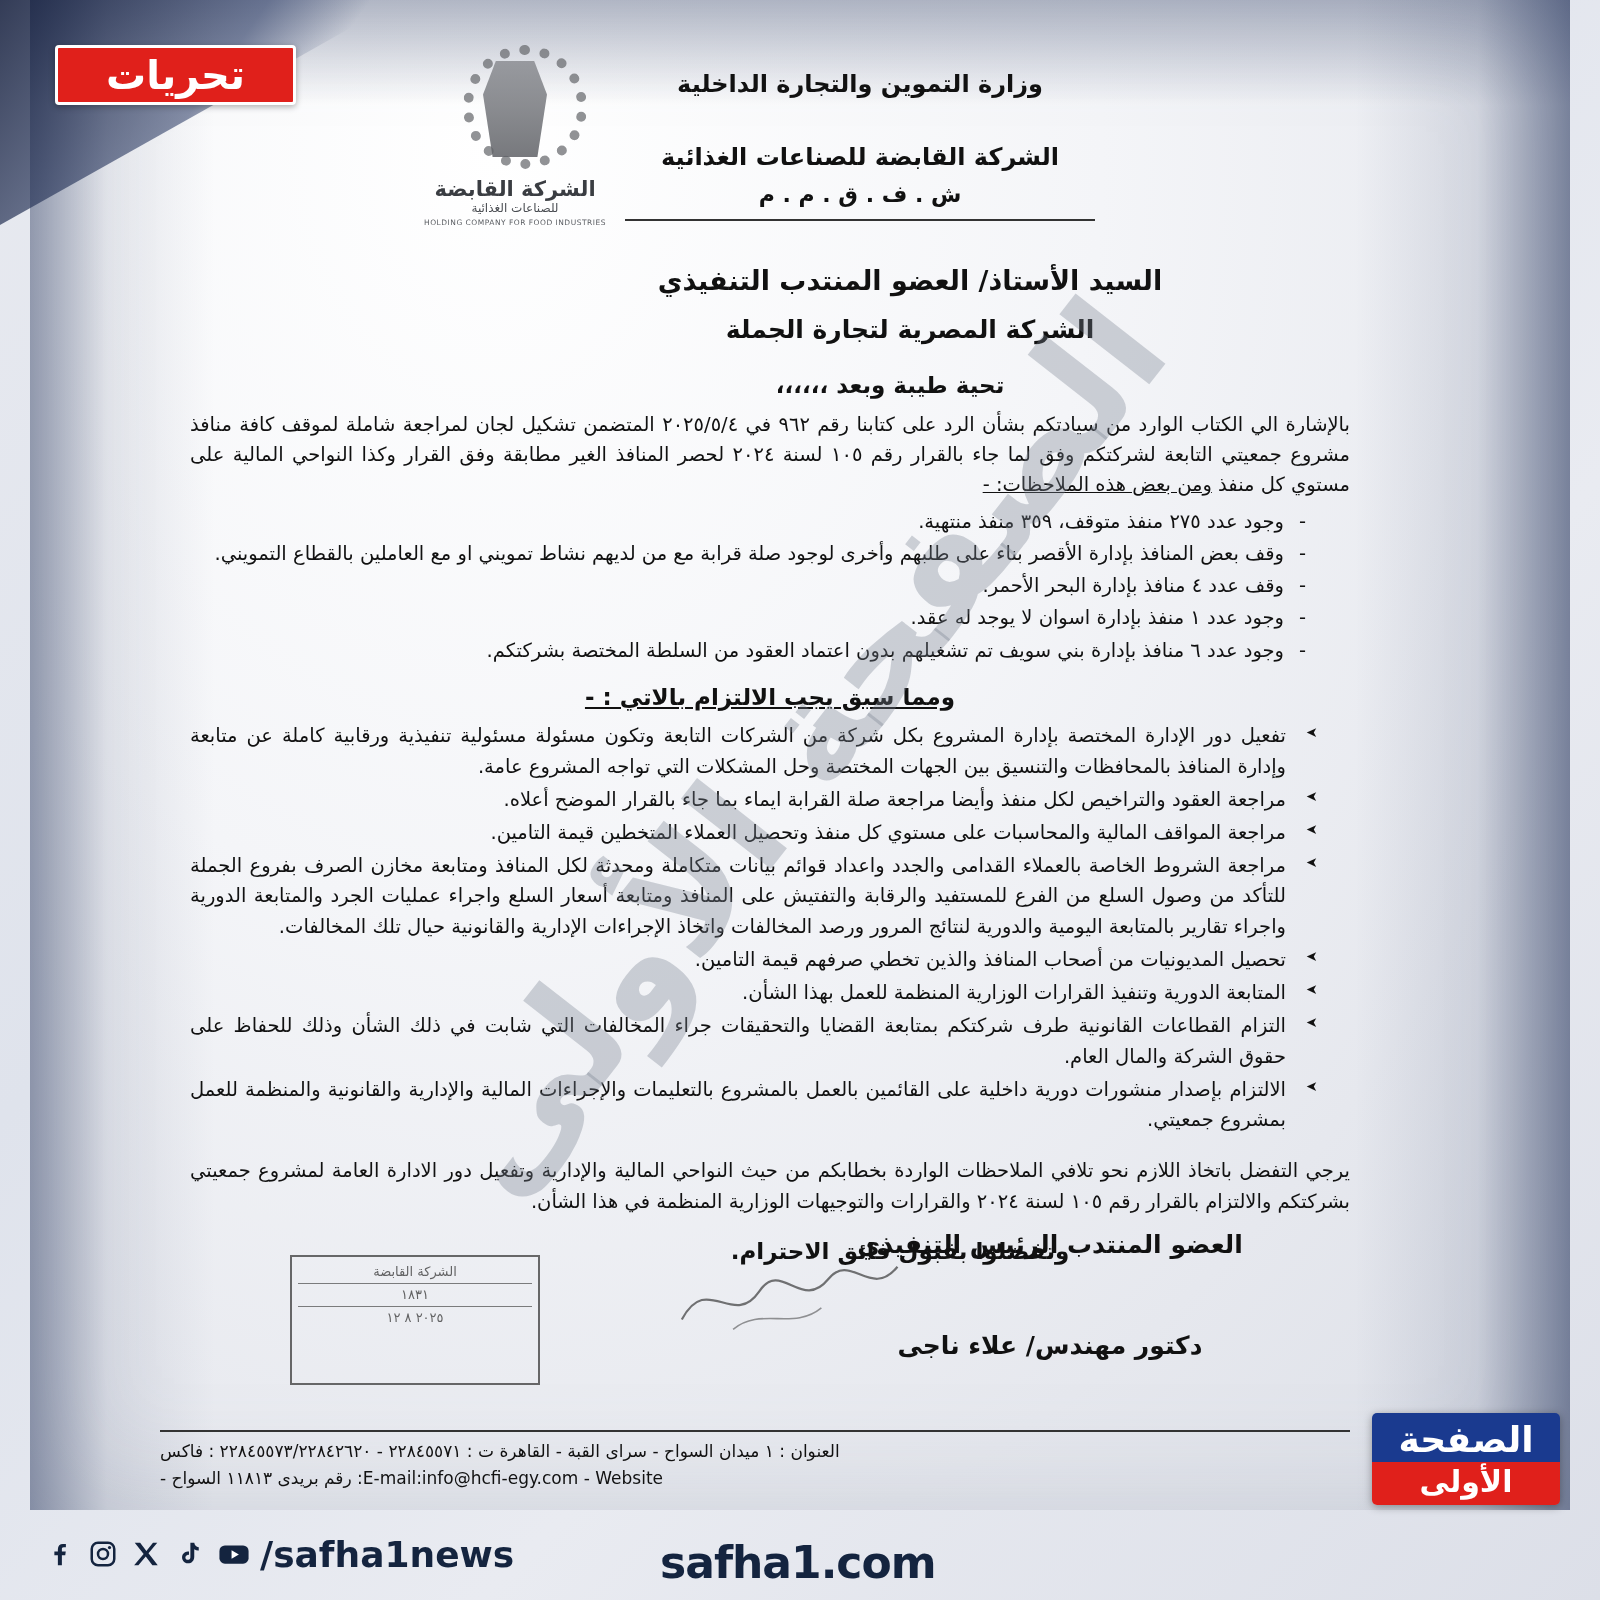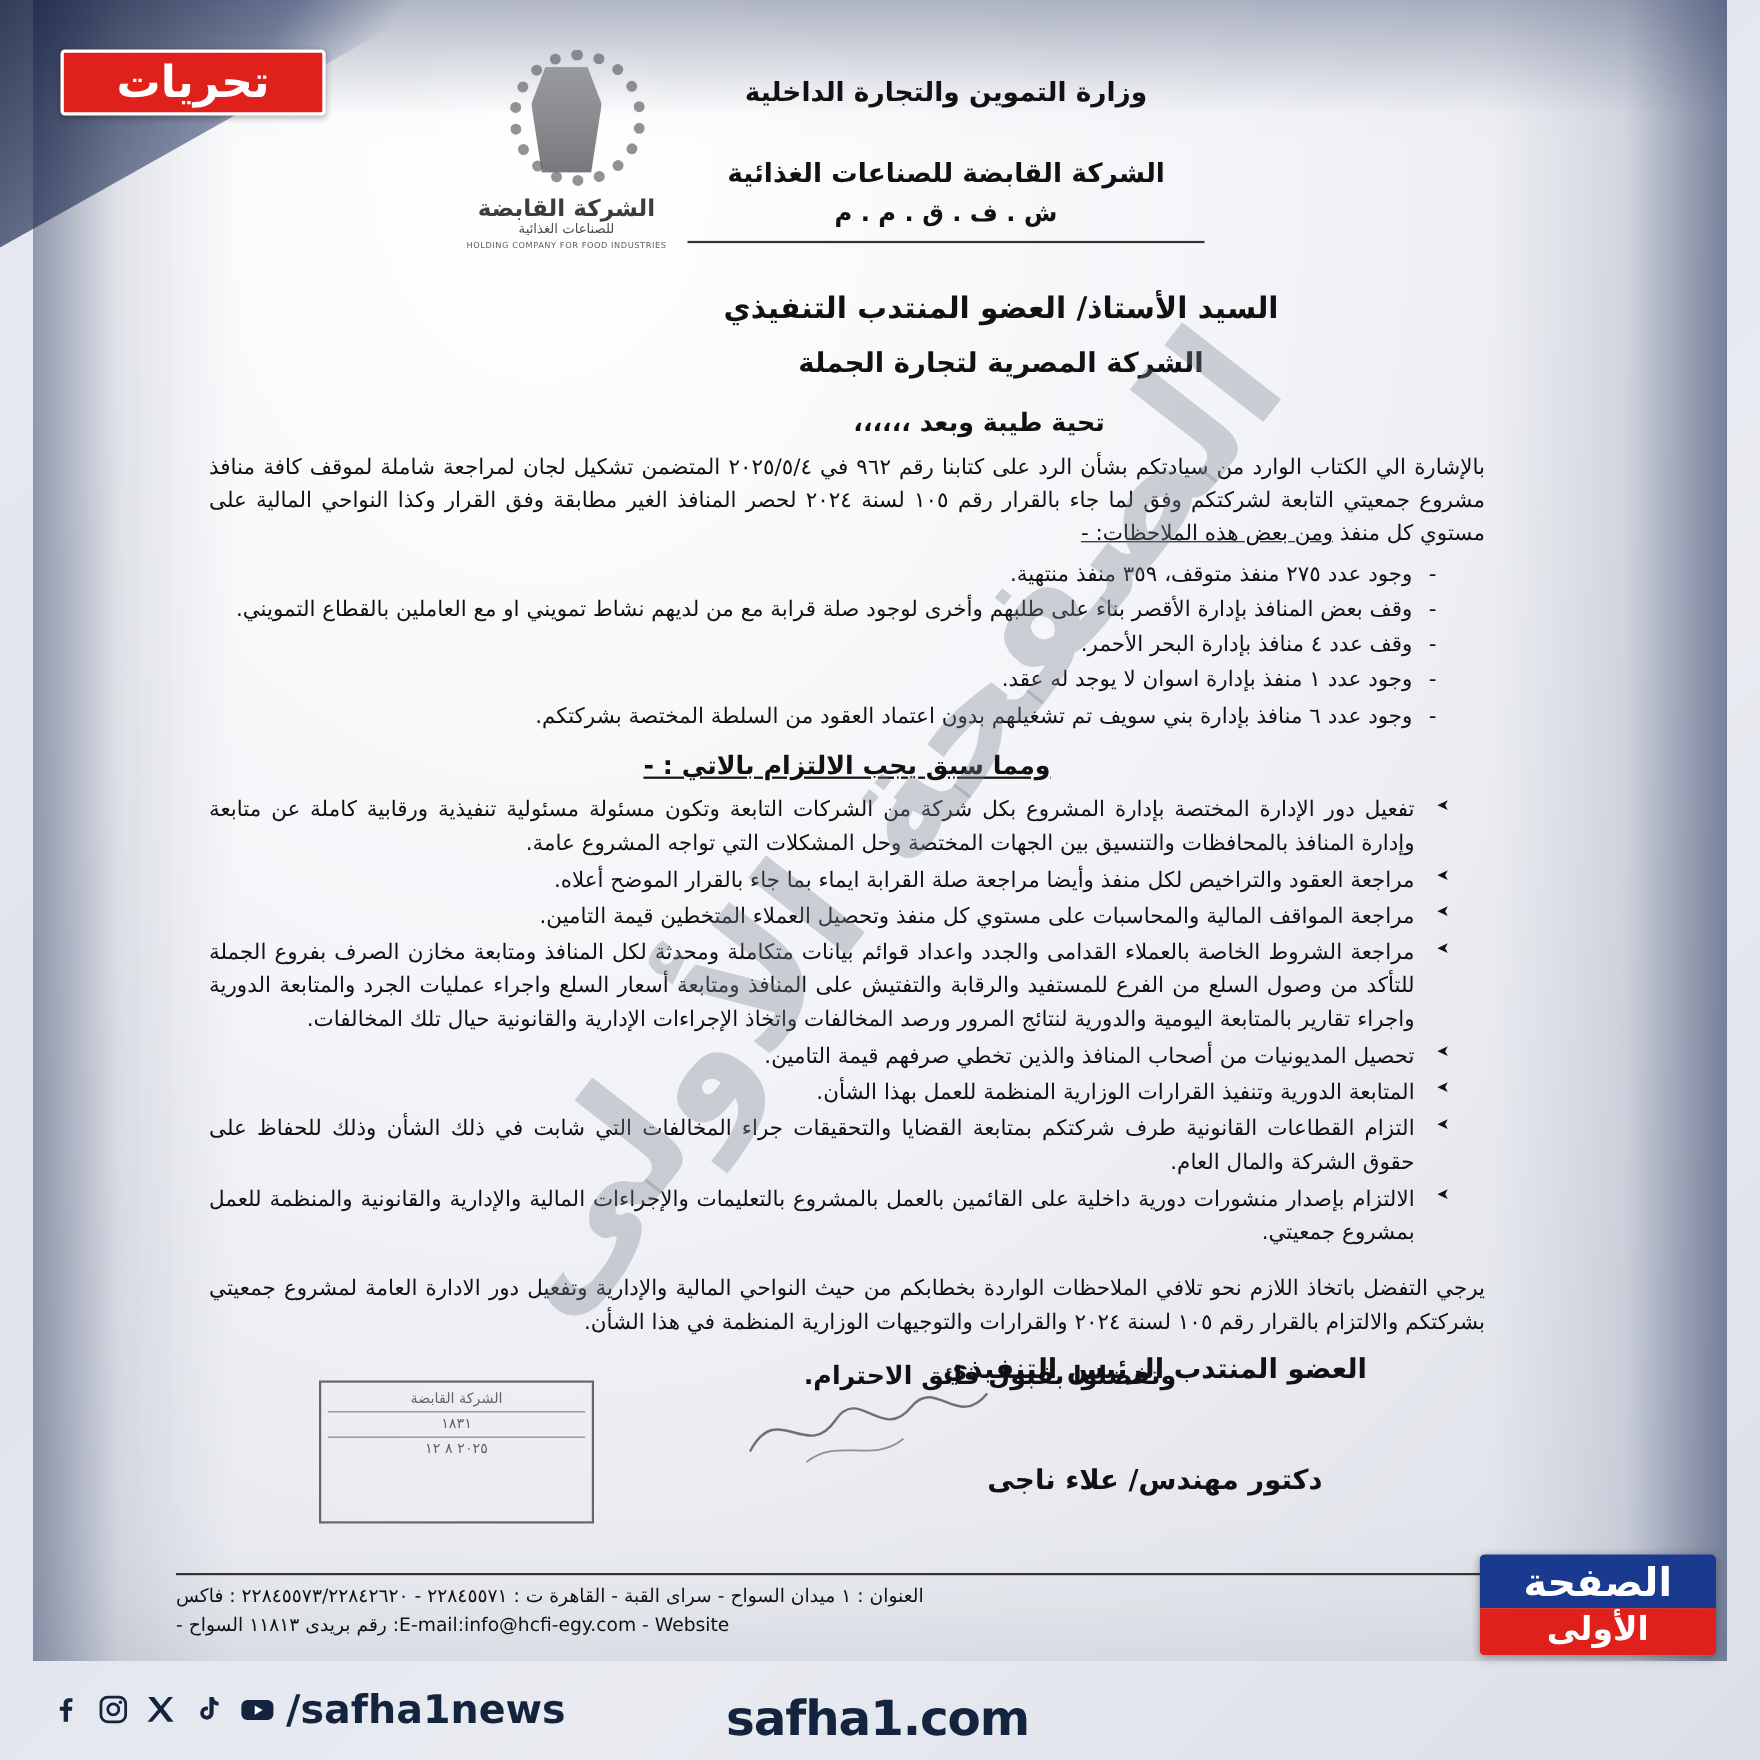--- a/index.html
+++ b/index.html
@@ -317,21 +317,21 @@
     padding: 4px 48px;
     border-radius: 4px;
     border: 3px solid #fff;
     box-shadow: 0 2px 6px rgba(0,0,0,0.3);
     z-index: 20;
   }
   .badge-safha {
     position: absolute;
     right: 40px;
     bottom: 95px;
-    width: 215px;
+    width: 188px;
     z-index: 20;
     border-radius: 5px;
     overflow: hidden;
     box-shadow: 0 2px 8px rgba(0,0,0,0.35);
   }
   .badge-safha .top {
     background: #1a3a8f;
     color: #fff;
     font-size: 36px;
     font-weight: bold;

